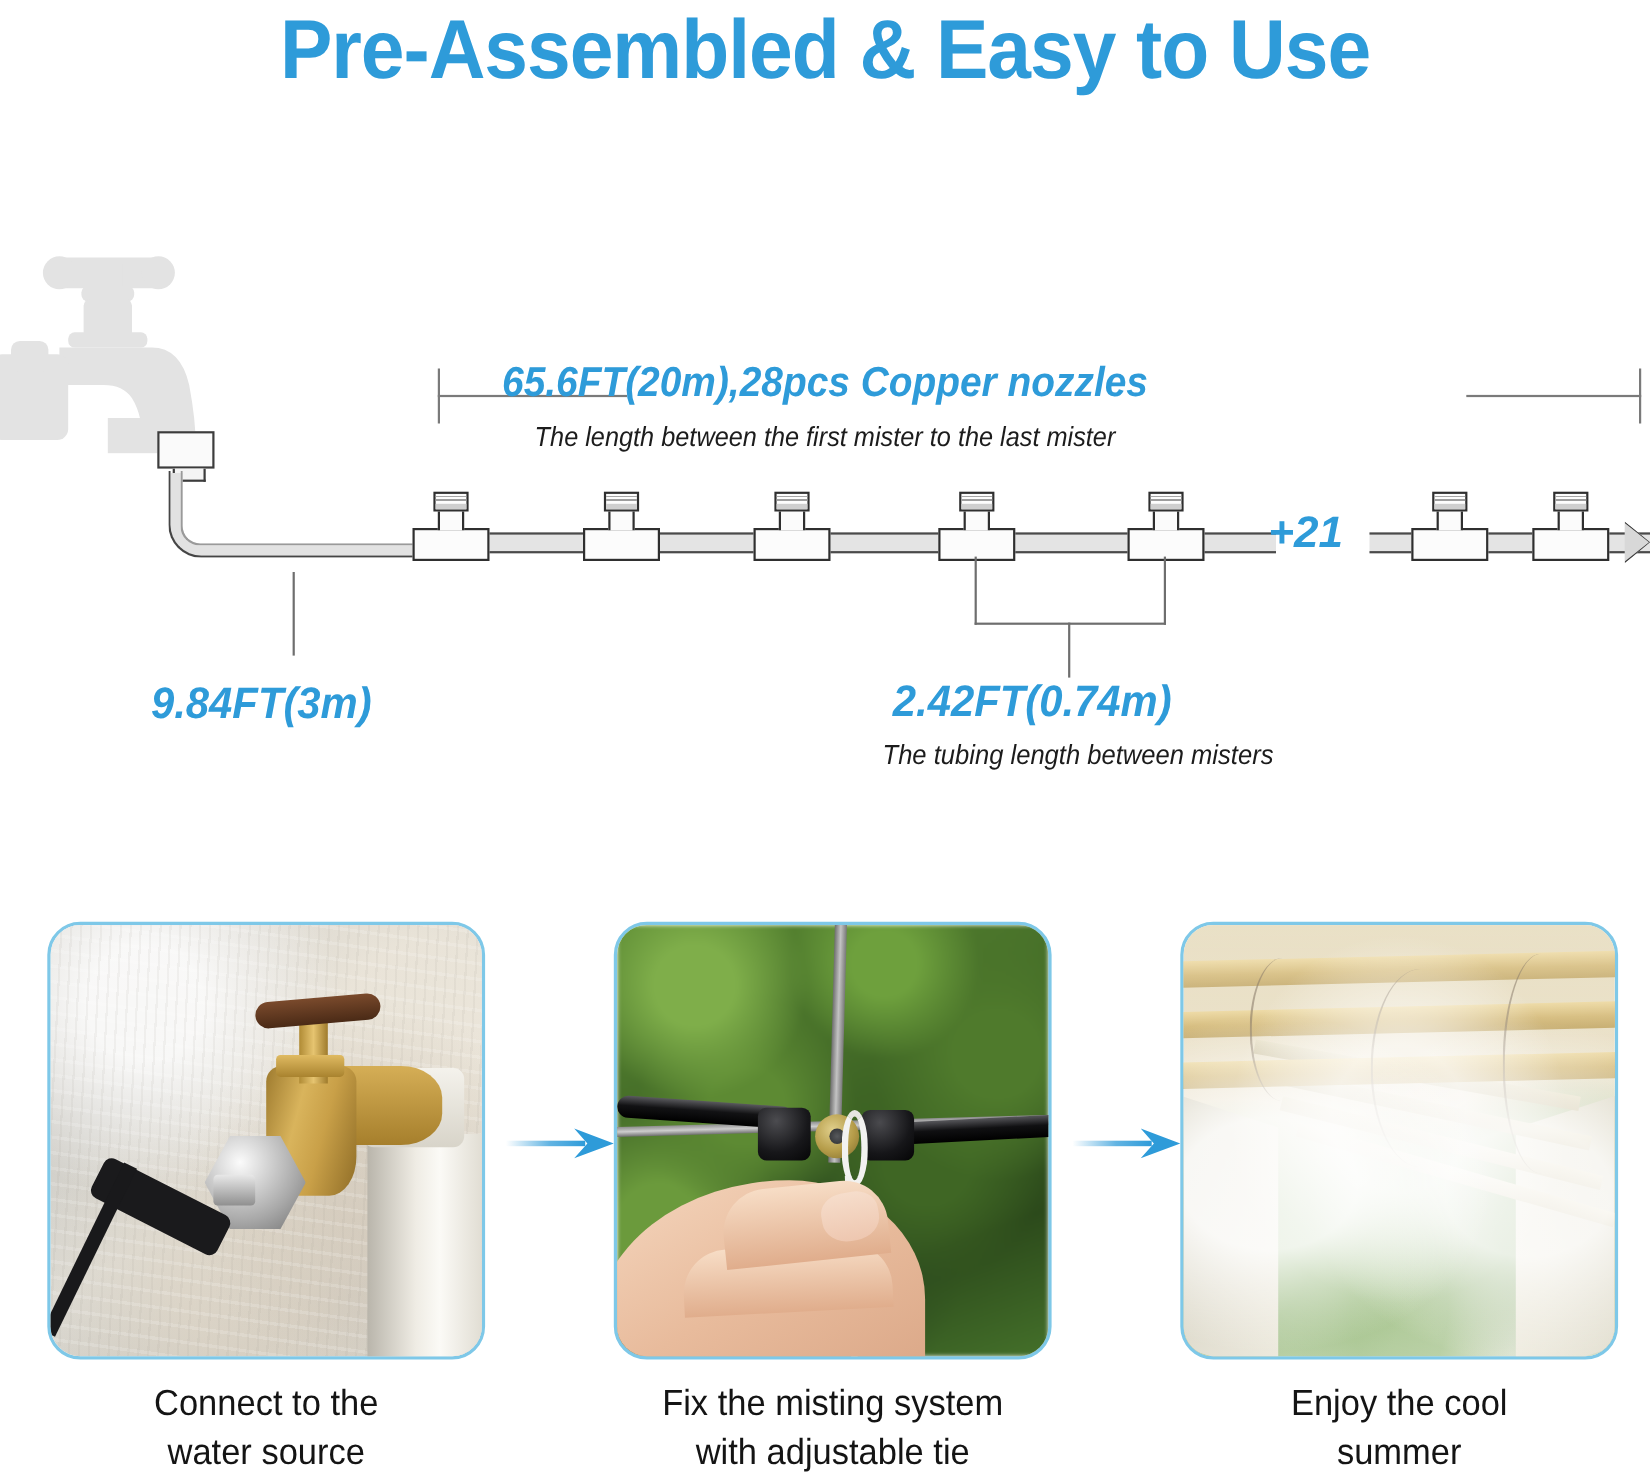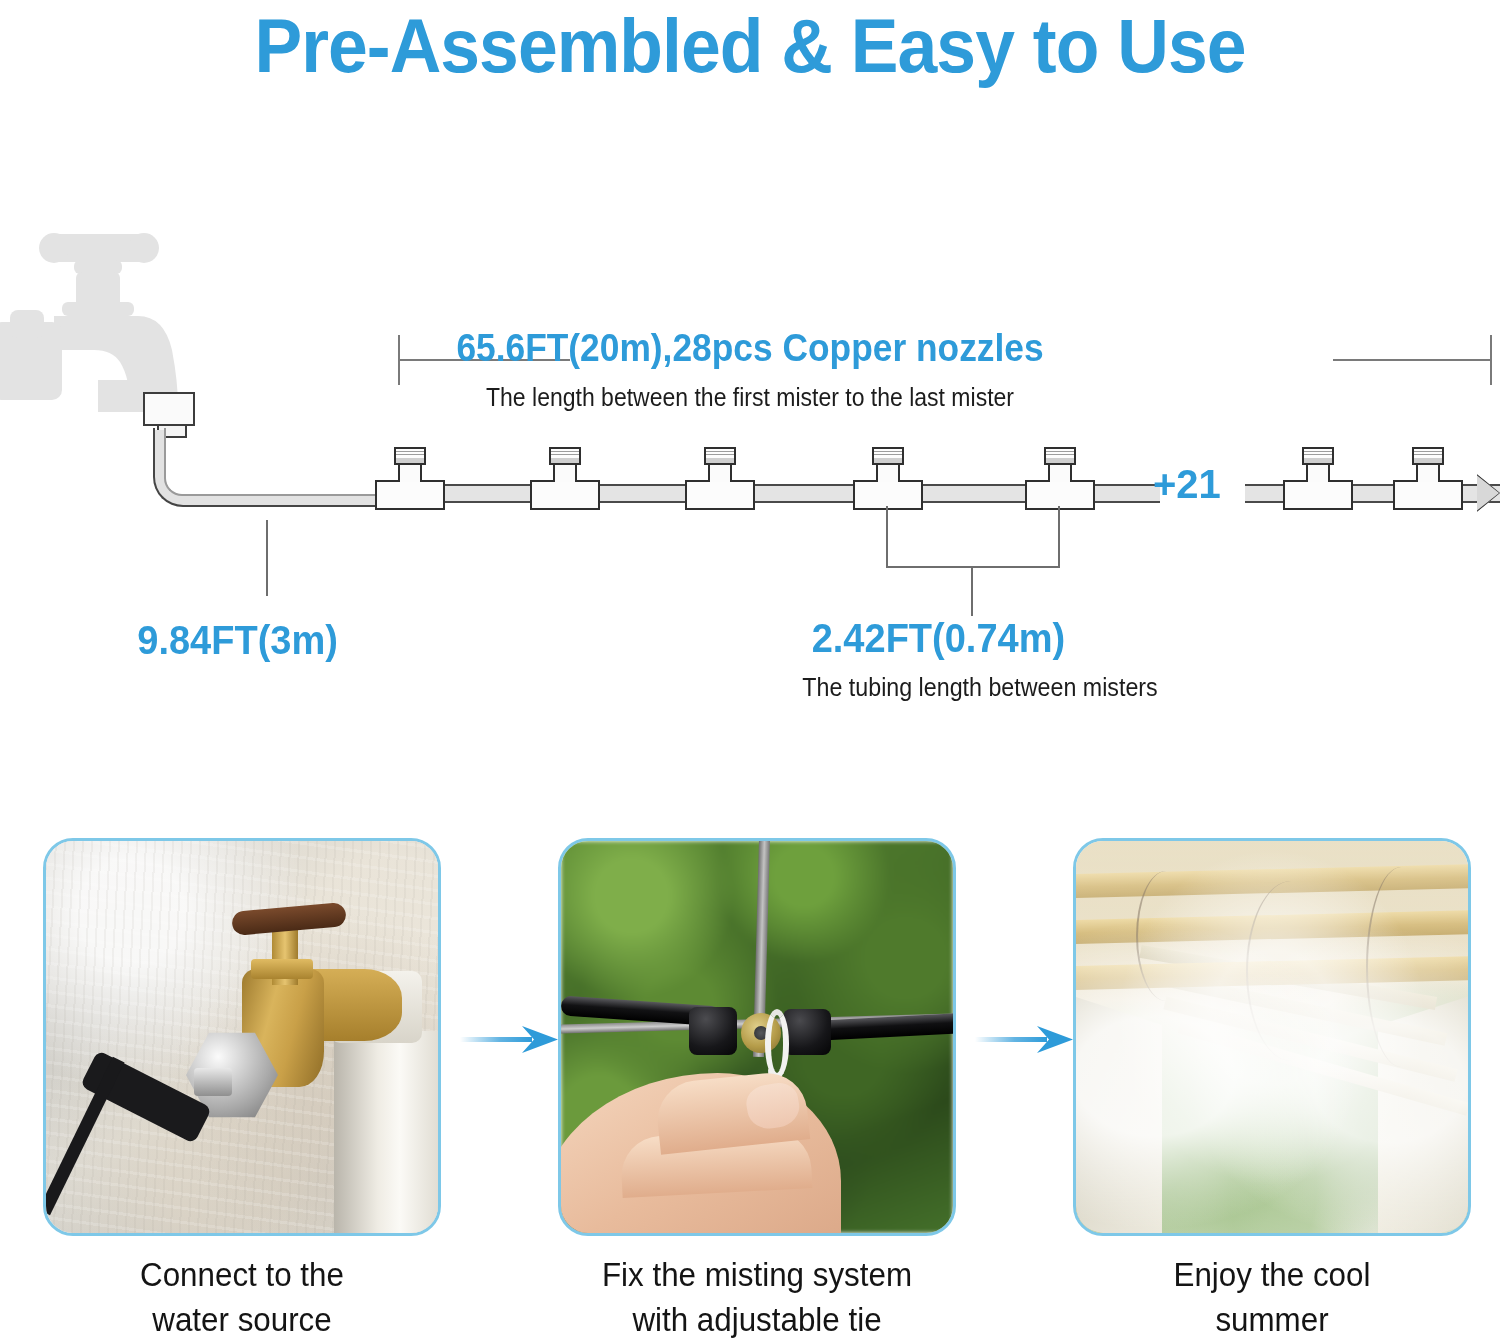--- a/index.html
+++ b/index.html
@@ -26,21 +26,21 @@
     font-size: 76px;
     font-weight: 700;
     color: #2E9BD9;
     letter-spacing: -1px;
     transform: scaleX(0.94);
     white-space: nowrap;
     line-height: 88px;
   }
 
   
-  .diagram { position: absolute; left: 0; top: 0; width: 1492px; height: 820px; }
+  .diagram { position: absolute; left: 0; top: 0; width: 1492px; height: 820px; font-style: italic; }
 
   
   .faucet { position: absolute; left: -8px; top: 210px; width: 230px; height: 215px; }
 
   
   .connector {
     position: absolute;
     left: 143px; top: 392px;
     width: 52px; height: 34px;
     background: #fafafa;

